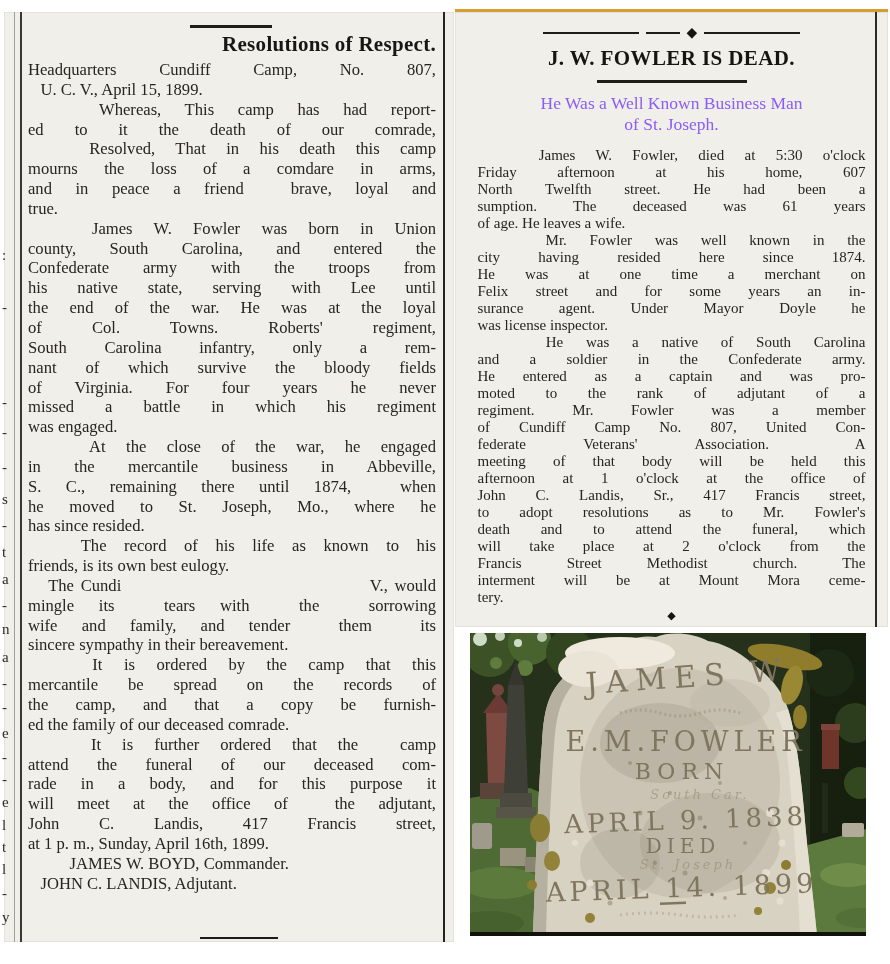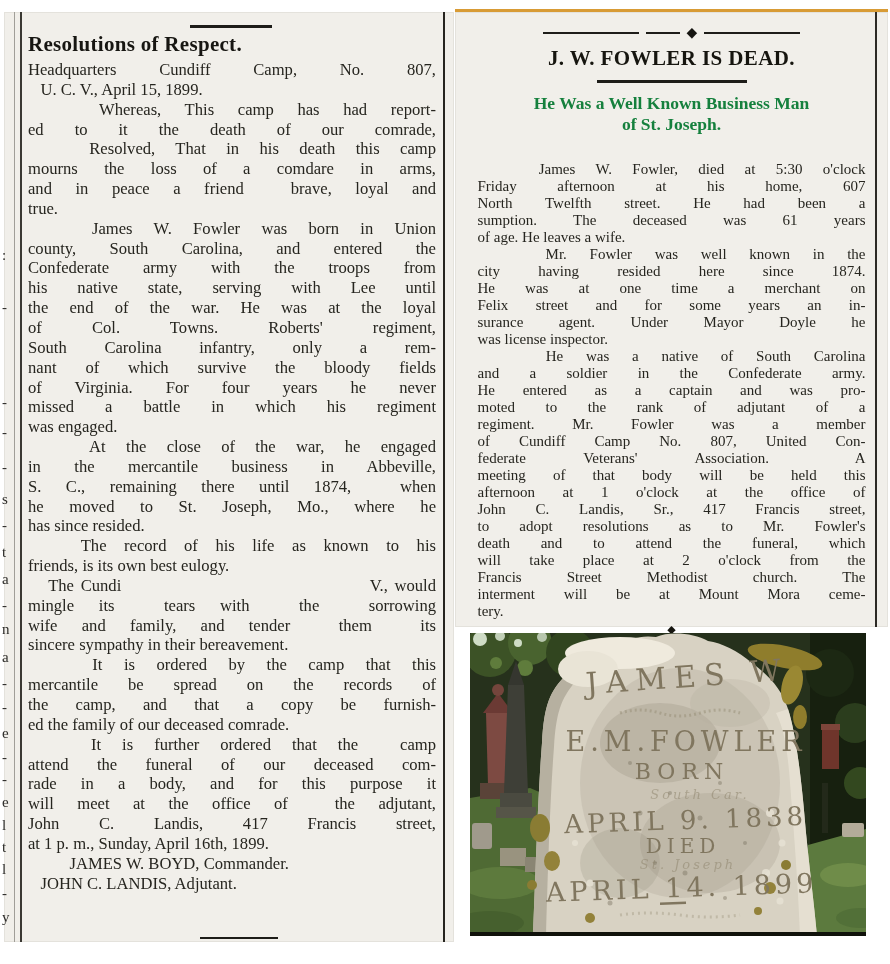--- a/index.html
+++ b/index.html
@@ -9,40 +9,40 @@
 
   
   #leftClip{left:4px;top:12px;width:450px;height:930px;}
   .vrule{position:absolute;top:0;bottom:0;}
   .r-light{left:10px;width:1px;background:#a09e98;}
   .r-dark{left:16px;width:2px;background:#3a3833;}
   .r-right{left:439px;width:2px;background:#26241f;}
   .frag-col{position:absolute;left:-2px;top:0;bottom:0;width:12px;}
   .frag{position:absolute;left:0;font-size:15px;color:#2e2d2a;line-height:1;}
   .top-rule{position:absolute;left:186px;top:13px;width:82px;height:3px;background:#1d1c18;}
-  .headline-l{position:absolute;left:24px;top:20px;width:408px;text-align:left;
+  .headline-l{position:absolute;left:24px;top:20px;width:408px;text-align:right;
               font-weight:bold;font-size:21px;letter-spacing:.3px;color:#171612;}
   .body-l{position:absolute;left:24px;top:48px;width:408px;
           font-size:16.6px;line-height:19.85px;color:#26251f;}
   .tline{text-align:justify;text-align-last:justify;white-space:pre-wrap;}
   .tline.tend{text-align-last:left;}
   .bottom-rule{position:absolute;left:196px;top:925px;width:78px;height:2px;background:#1d1c18;}
 
   
   #rightClip{left:455px;top:9px;width:433px;height:618px;border-top:3px solid #d89b35;box-sizing:border-box;}
   .r-right2{left:420px;width:2px;background:#2c2a25;}
   .divider{display:flex;align-items:center;justify-content:center;gap:7px;margin-top:16px;}
   .dline{height:2px;background:#1e1d19;width:96px;}
   .dline.short{width:34px;}
   .dmark{font-size:14px;line-height:10px;color:#151410;}
   .headline-r{text-align:center;font-weight:bold;font-size:21px;letter-spacing:.4px;
               color:#16150f;margin-top:8px;}
   .sub-rule{width:150px;height:3px;background:#1e1d19;margin:9px auto 10px auto;}
-  .subhead{text-align:center;font-weight:bold;font-size:17.5px;line-height:21px;color:#15803d;}
-  .body-r{margin:26px auto 0 auto;width:388px;font-size:15px;line-height:17px;color:#26251f;}
+  .subhead{text-align:center;font-weight:normal;font-size:17.5px;line-height:21px;color:#8b5cf6;}
+  .body-r{margin:12px auto 0 auto;width:388px;font-size:15px;line-height:17px;color:#26251f;}
   .endmark{text-align:center;font-size:11px;margin-top:3px;color:#16150f;}
 
   
   #photo{position:absolute;left:470px;top:633px;width:396px;height:303px;}
   #photo svg{display:block;}
   .stone-text{font-family:"DejaVu Serif",serif;fill:#80765f;}
   .stone-faint{font-family:"DejaVu Serif",serif;font-style:italic;fill:#8b8169;opacity:.5;}
 </style>
 </head>
 <body>

